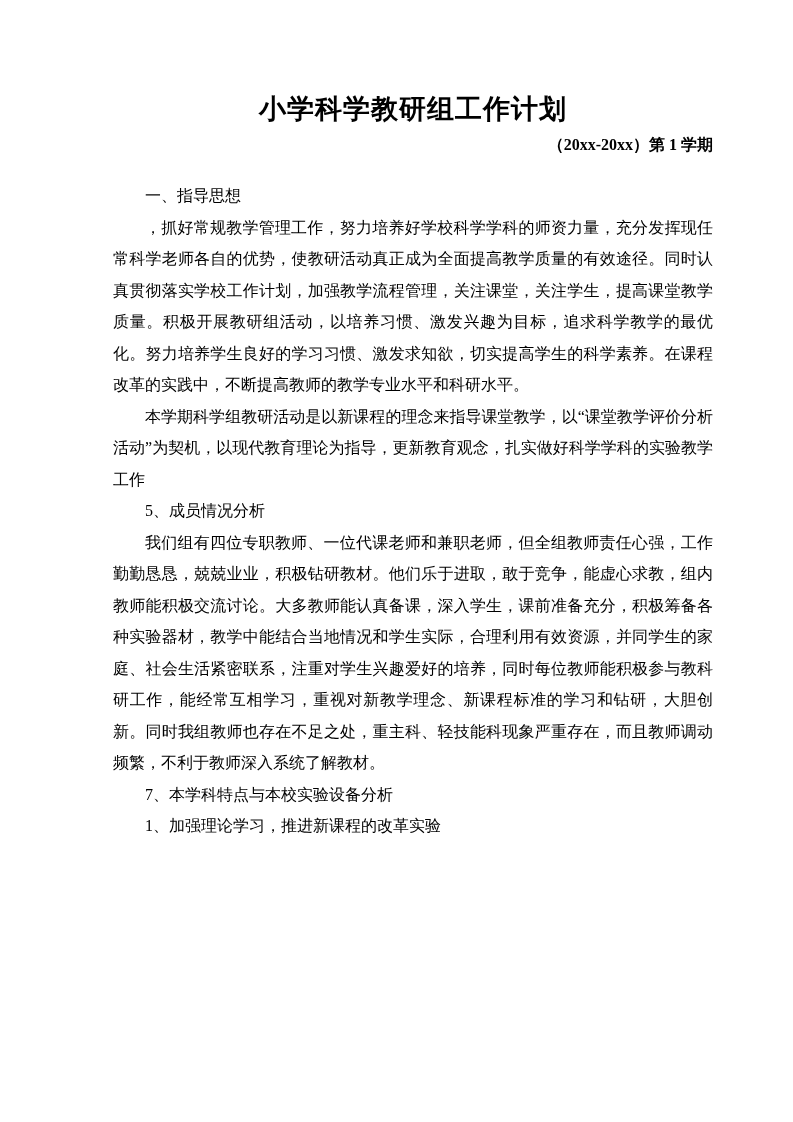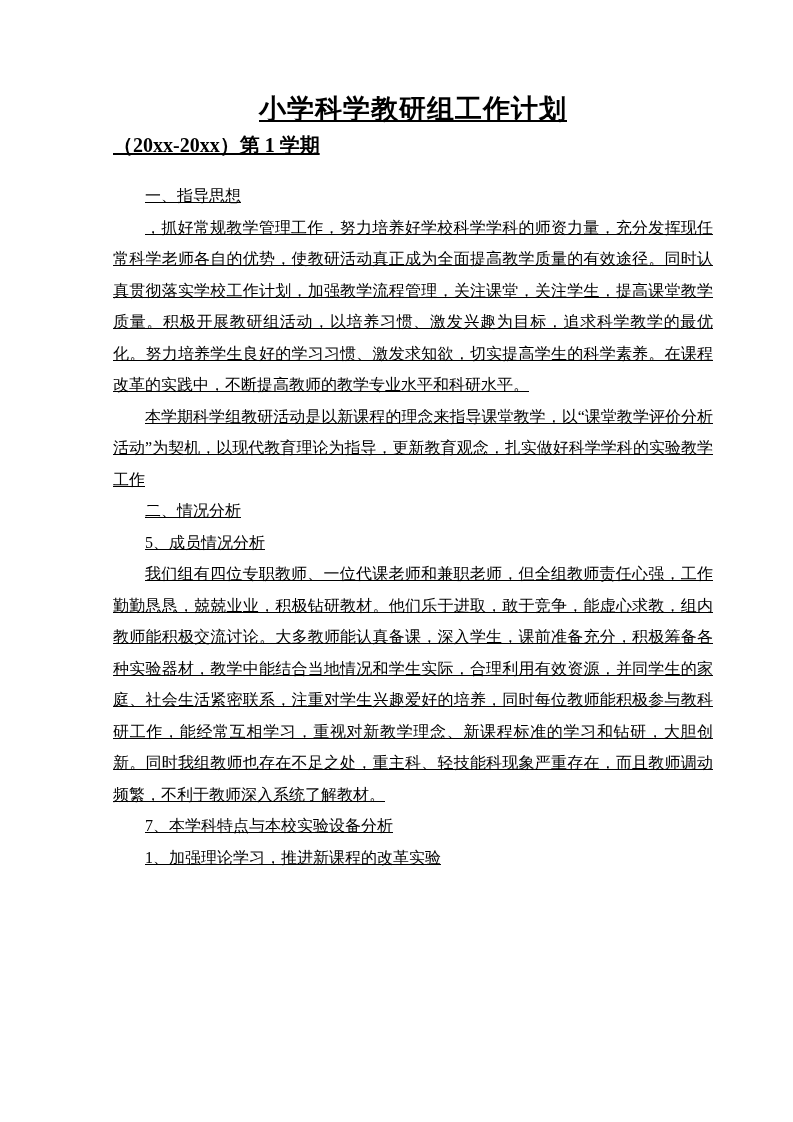--- a/index.html
+++ b/index.html
@@ -14,36 +14,35 @@
     background: #ffffff;
     overflow: hidden;
     color: #000000;
     font-family: "Liberation Serif", "DejaVu Serif", serif;
   }
   .content {
     position: absolute;
     left: 113px;
     top: 92px;
     width: 600px;
-    text-decoration: underline;
   }
   .doc-title {
     margin: 0;
     font-size: 27px;
     font-weight: 700;
     line-height: 34px;
     text-align: center;
     letter-spacing: 1px;
   }
   .doc-subtitle {
     margin: 8px 0 0 0;
-    font-size: 20px;
+    font-size: 16px;
     font-weight: 700;
     line-height: 22px;
-    text-align: left;
+    text-align: right;
   }
   .doc-body {
     margin-top: 24px;
   }
   .doc-body p {
     margin: 0;
     font-size: 16px;
     line-height: 31.5px;
     text-indent: 32px;
     text-align: justify;
@@ -54,20 +53,19 @@
 <body>
 
 <div class="page">
   <div class="content">
     <h1 class="doc-title">小学科学教研组工作计划</h1>
     <div class="doc-subtitle">（20xx-20xx）第 1 学期</div>
     <div class="doc-body">
       <p>一、指导思想</p>
       <p>，抓好常规教学管理工作，努力培养好学校科学学科的师资力量，充分发挥现任常科学老师各自的优势，使教研活动真正成为全面提高教学质量的有效途径。同时认真贯彻落实学校工作计划，加强教学流程管理，关注课堂，关注学生，提高课堂教学质量。积极开展教研组活动，以培养习惯、激发兴趣为目标，追求科学教学的最优化。努力培养学生良好的学习习惯、激发求知欲，切实提高学生的科学素养。在课程改革的实践中，不断提高教师的教学专业水平和科研水平。</p>
       <p>本学期科学组教研活动是以新课程的理念来指导课堂教学，以“课堂教学评价分析活动”为契机，以现代教育理论为指导，更新教育观念，扎实做好科学学科的实验教学工作</p>
-      <p>二、情况分析</p>
       <p>5、成员情况分析</p>
       <p>我们组有四位专职教师、一位代课老师和兼职老师，但全组教师责任心强，工作勤勤恳恳，兢兢业业，积极钻研教材。他们乐于进取，敢于竞争，能虚心求教，组内教师能积极交流讨论。大多教师能认真备课，深入学生，课前准备充分，积极筹备各种实验器材，教学中能结合当地情况和学生实际，合理利用有效资源，并同学生的家庭、社会生活紧密联系，注重对学生兴趣爱好的培养，同时每位教师能积极参与教科研工作，能经常互相学习，重视对新教学理念、新课程标准的学习和钻研，大胆创新。同时我组教师也存在不足之处，重主科、轻技能科现象严重存在，而且教师调动频繁，不利于教师深入系统了解教材。</p>
       <p>7、本学科特点与本校实验设备分析</p>
       <p>1、加强理论学习，推进新课程的改革实验</p>
     </div>
   </div>
 </div>
 
 </body></html>

